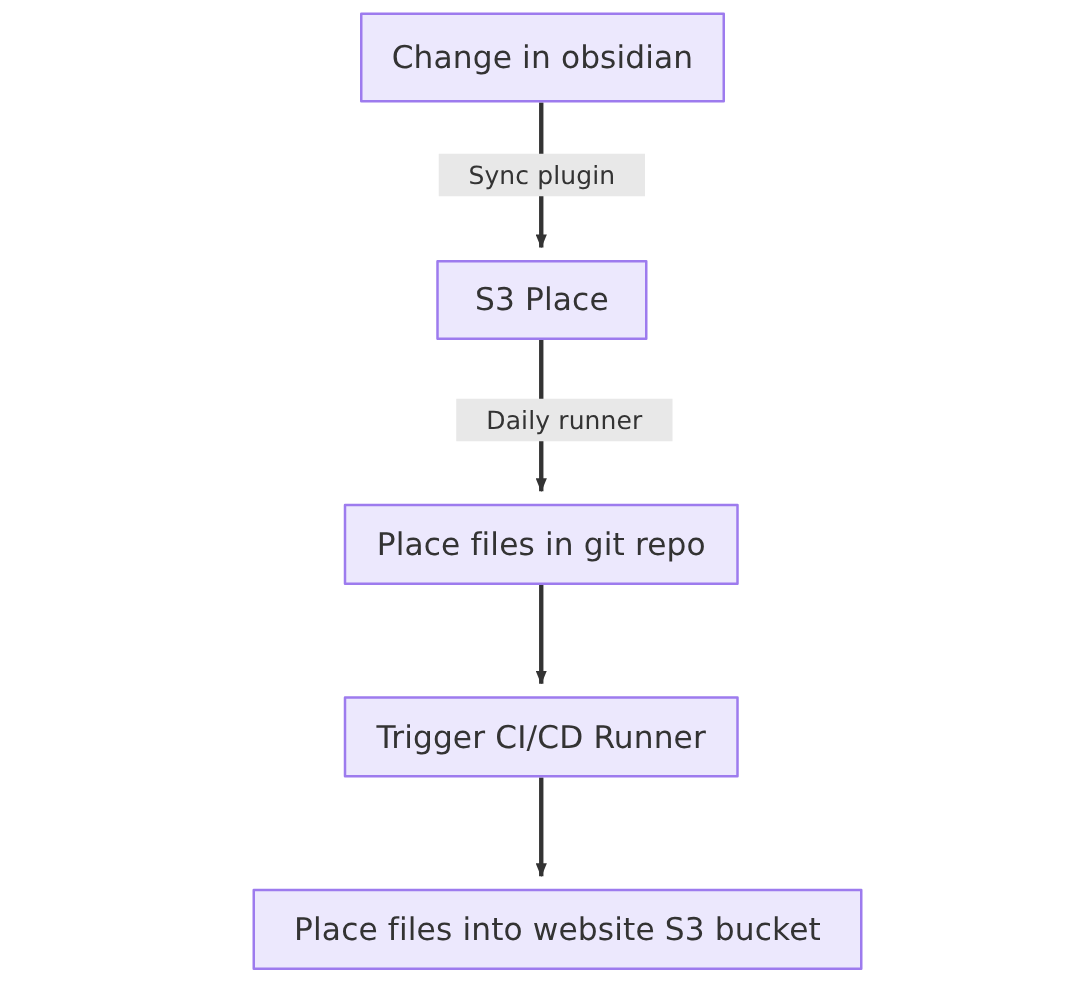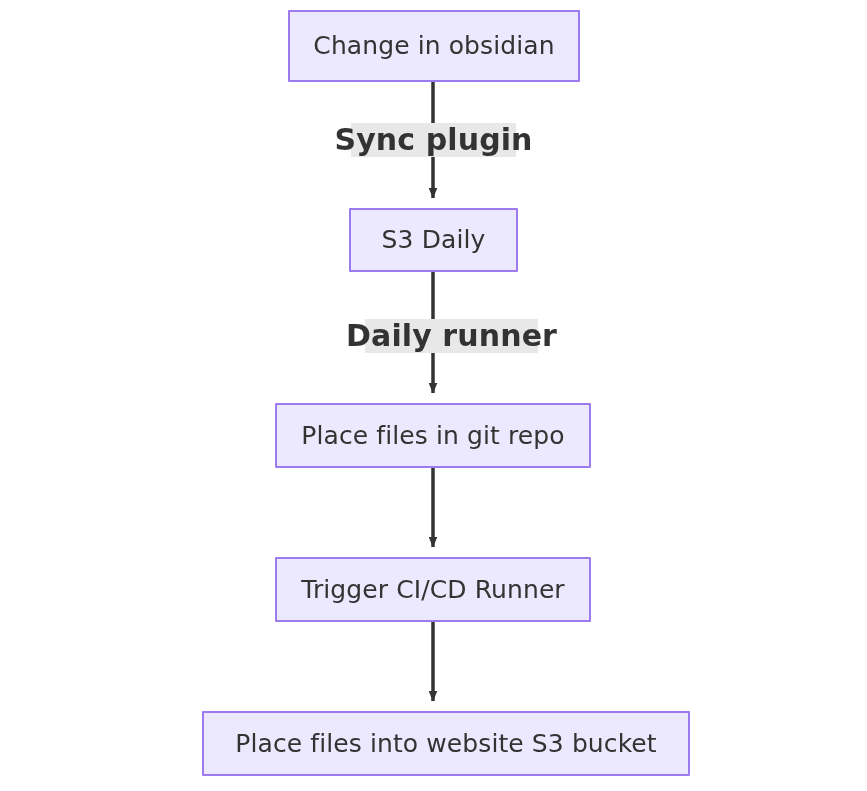--- a/index.html
+++ b/index.html
@@ -51,22 +51,22 @@
     box-sizing: border-box;
     background: #E8E8E8;
     display: flex;
     align-items: center;
     justify-content: center;
     padding: 2px 4px;
     z-index: 3;
   }
   .edge-label-text {
     font-family: "DejaVu Sans", "Liberation Sans", sans-serif;
-    font-size: 30px;
-    font-weight: 700;
+    font-size: 20px;
+    font-weight: 400;
     color: #333333;
     line-height: 1.2;
     white-space: nowrap;
     letter-spacing: 0.1px;
   }
 </style>
 </head>
 <body>
 
 <div id="diagram-canvas">
@@ -93,21 +93,21 @@
     <g>
       <line x1="433" y1="622" x2="433" y2="701" stroke="#333333" stroke-width="3.5" marker-end="url(#arrowhead)"></line>
     </g>
   </svg>
 
   <div class="node-box" style="left:288px; top:10px; width:292px; height:72px;">
     <span class="node-label">Change in obsidian</span>
   </div>
 
   <div class="node-box" style="left:349px; top:208px; width:169px; height:64px;">
-    <span class="node-label">S3 Daily</span>
+    <span class="node-label">S3 Place</span>
   </div>
 
   <div class="node-box" style="left:275px; top:557px; width:316px; height:65px;">
     <span class="node-label">Trigger CI/CD Runner</span>
   </div>
 
   <div class="node-box" style="left:275px; top:403px; width:316px; height:65px;">
     <span class="node-label">Place files in git repo</span>
   </div>
 

